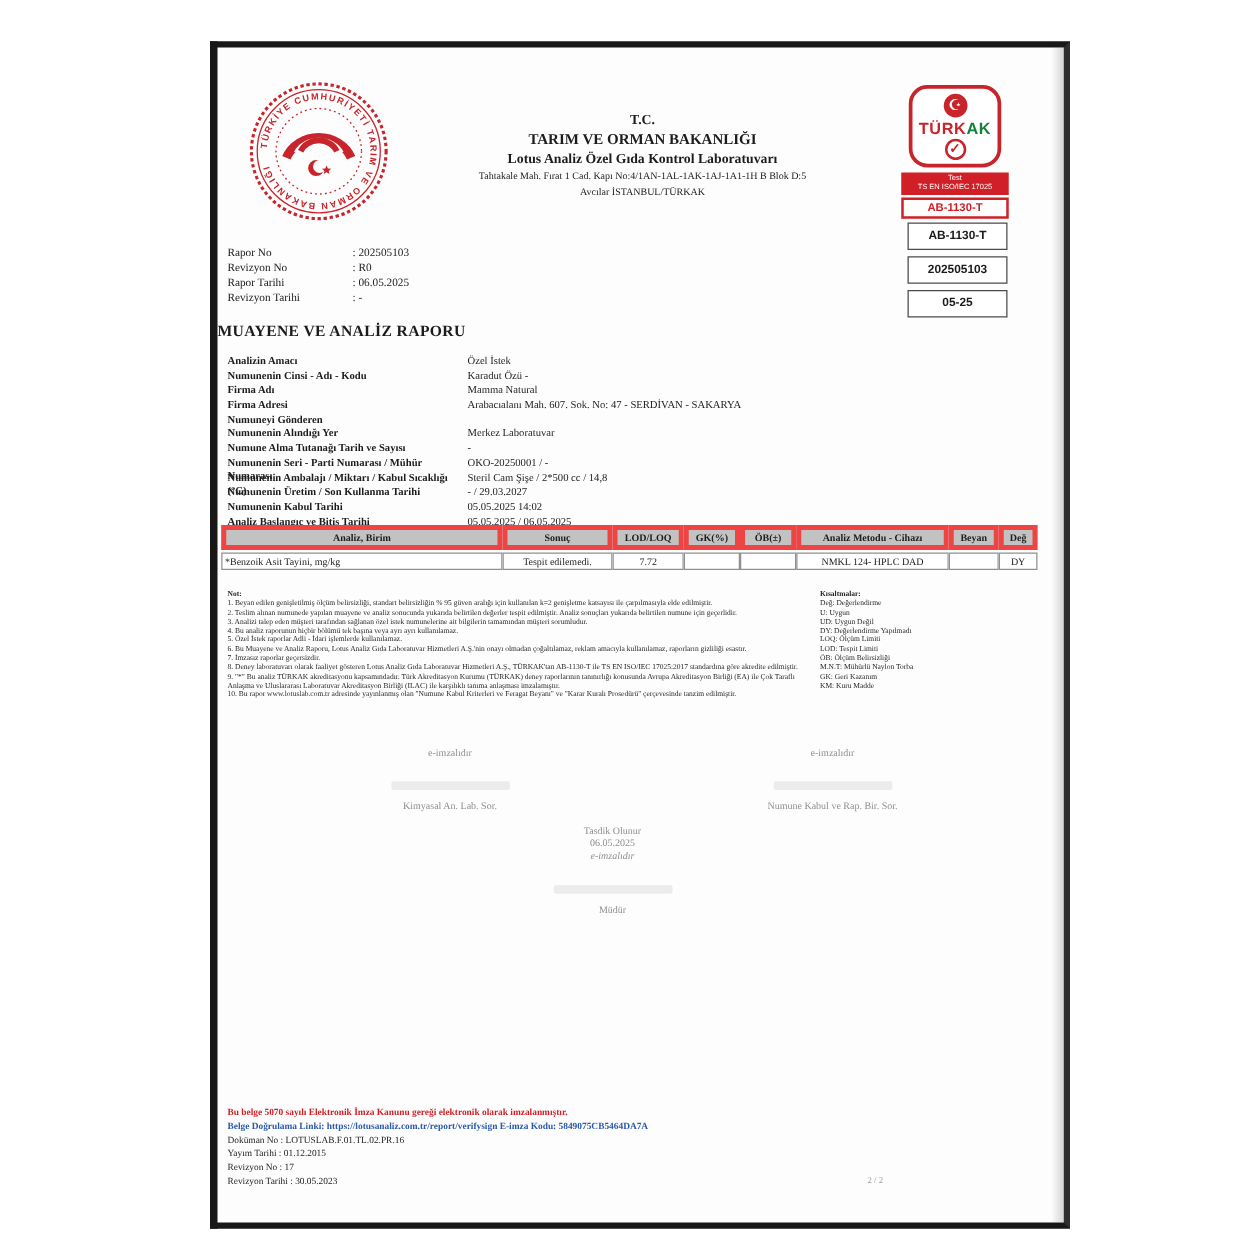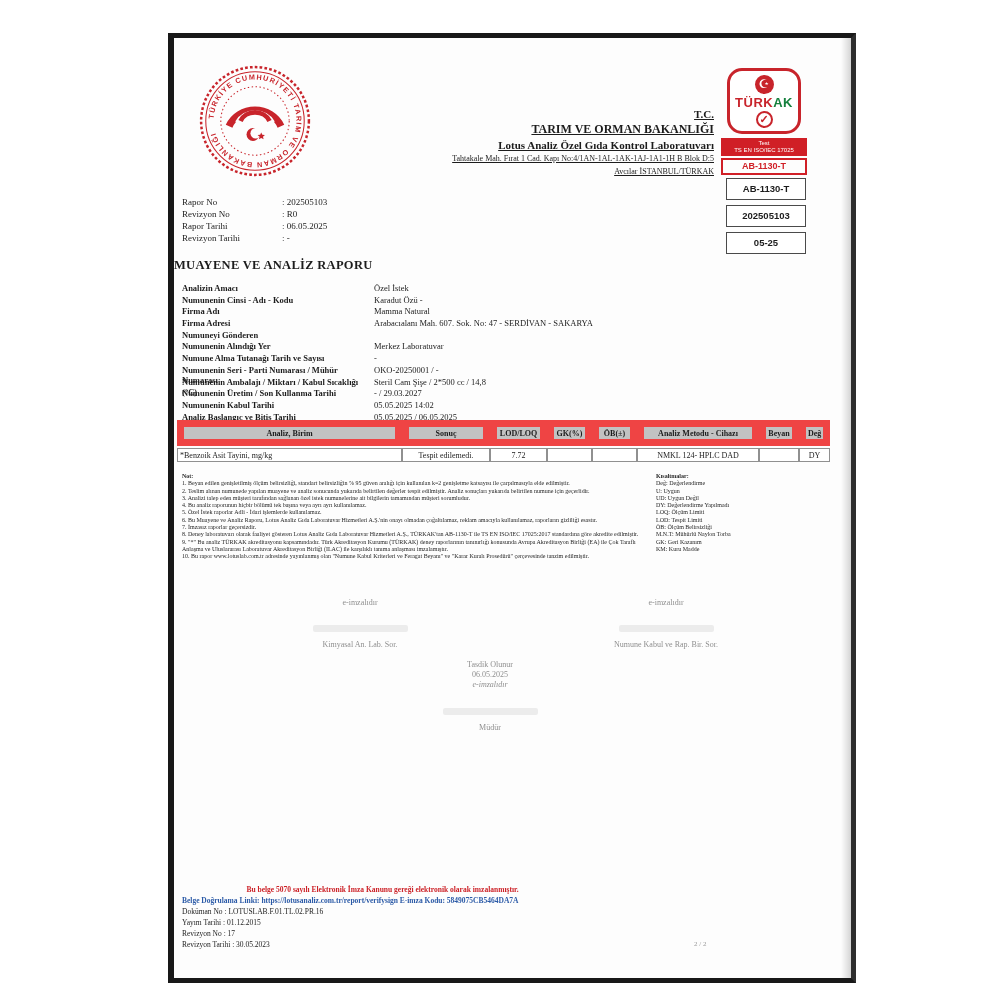--- a/index.html
+++ b/index.html
@@ -5,21 +5,21 @@
   * { margin:0; padding:0; box-sizing:border-box; }
   html,body { width:1000px; height:1000px; background:#ffffff; font-family:"Liberation Serif", serif; color:#1c1c1c; }
   .page { position:absolute; left:168px; top:33px; width:688px; height:950px; background:#fdfdfd;
           border:5px solid #181818; border-left-width:6px; border-right-color:#2e2e2e; }
   .inner { position:relative; width:100%; height:100%; overflow:hidden; }
   .shadow-right { position:absolute; right:0; top:0; width:10px; height:100%;
                   background:linear-gradient(to right, rgba(0,0,0,0), rgba(0,0,0,0.16)); }
 
   
   .seal { position:absolute; left:24px; top:26px; width:114px; height:114px; }
-  .head-center { position:absolute; left:140px; top:70px; width:400px; text-align:right;text-decoration:underline; }
+  .head-center { position:absolute; left:140px; top:52px; width:400px; text-align:center; }
   .h-tc { font-size:11px; font-weight:bold; }
   .h-ministry { font-size:12px; font-weight:bold; margin-top:2px; }
   .h-lab { font-size:11px; font-weight:bold; margin-top:2px; }
   .h-addr { font-size:8px; margin-top:3px; line-height:10px; }
 
   .turkak { position:absolute; left:540px; top:30px; width:100px; text-align:center; }
   .tk-badge { width:74px; margin:0 auto; border:3px solid #c8242b; border-radius:15px; padding:4px 0 3px; background:#fff; }
   .tk-crescent { width:19px; height:19px; margin:0 auto; background:#c8242b; border-radius:50%;
                  color:#fff; font-size:12px; line-height:18px; font-family:"DejaVu Sans", sans-serif; }
   .tk-word { font-family:"Liberation Sans", sans-serif; font-size:13px; font-weight:bold; letter-spacing:0.5px; margin-top:1px; }
@@ -46,21 +46,21 @@
   
   .details { position:absolute; left:8px; top:245px; width:645px; font-size:8.5px; }
   .d-row { display:flex; height:11.7px; }
   .d-label { width:192px; font-weight:bold; }
   .d-value { flex:1; }
 
   
   .rtable { position:absolute; left:3px; top:380px; width:653px; }
   table { width:100%; border-collapse:separate; border-spacing:0 2px; table-layout:fixed;
           font-size:8px; font-family:"Liberation Serif", serif; }
-  th { background:#c2c2c2; border:7px solid #ef4444; font-weight:bold; padding:1.5px 2px; text-align:center; }
+  th { background:#c2c2c2; border:4px solid #ef4444; font-weight:bold; padding:1.5px 2px; text-align:center; }
   td { border:1px solid #909090; padding:1.5px 2px; text-align:center; background:#fff; }
   td.cl { text-align:left; }
 
   
   .notes { position:absolute; left:8px; top:435px; width:470px; font-size:6px; line-height:7.3px; color:#262626; }
   .notes-h { font-weight:bold; }
   .abbr { position:absolute; left:482px; top:435px; font-size:6px; line-height:7.3px; color:#262626; }
   .abbr-h { font-weight:bold; }
 
   
@@ -68,21 +68,21 @@
   .sig-left { left:96px; top:560px; width:180px; }
   .sig-right { left:392px; top:560px; width:200px; }
   .sig-blur { width:95px; height:7px; margin:18px auto 8px; background:#ececec; border-radius:2px; }
   .sig-center { left:226px; top:622px; width:180px; }
   .sig-center .l { line-height:10px; }
   .sig-esign-i { font-style:italic; }
   .sig-role-c { margin-top:6px; }
 
   
   .footer { position:absolute; left:8px; top:846px; font-size:7.5px; line-height:11px; }
-  .f-red { color:#cc2127; font-weight:bold;text-align:right; }
+  .f-red { color:#cc2127; font-weight:bold; }
   .f-blue { color:#2b5aa7; font-weight:bold; }
   .pagenum { position:absolute; left:520px; top:902px; color:#9a9a9a; font-size:7px; }
 </style>
 </head>
 <body>
 
 <div class="page">
   <div class="inner">
 
     <div class="seal">

